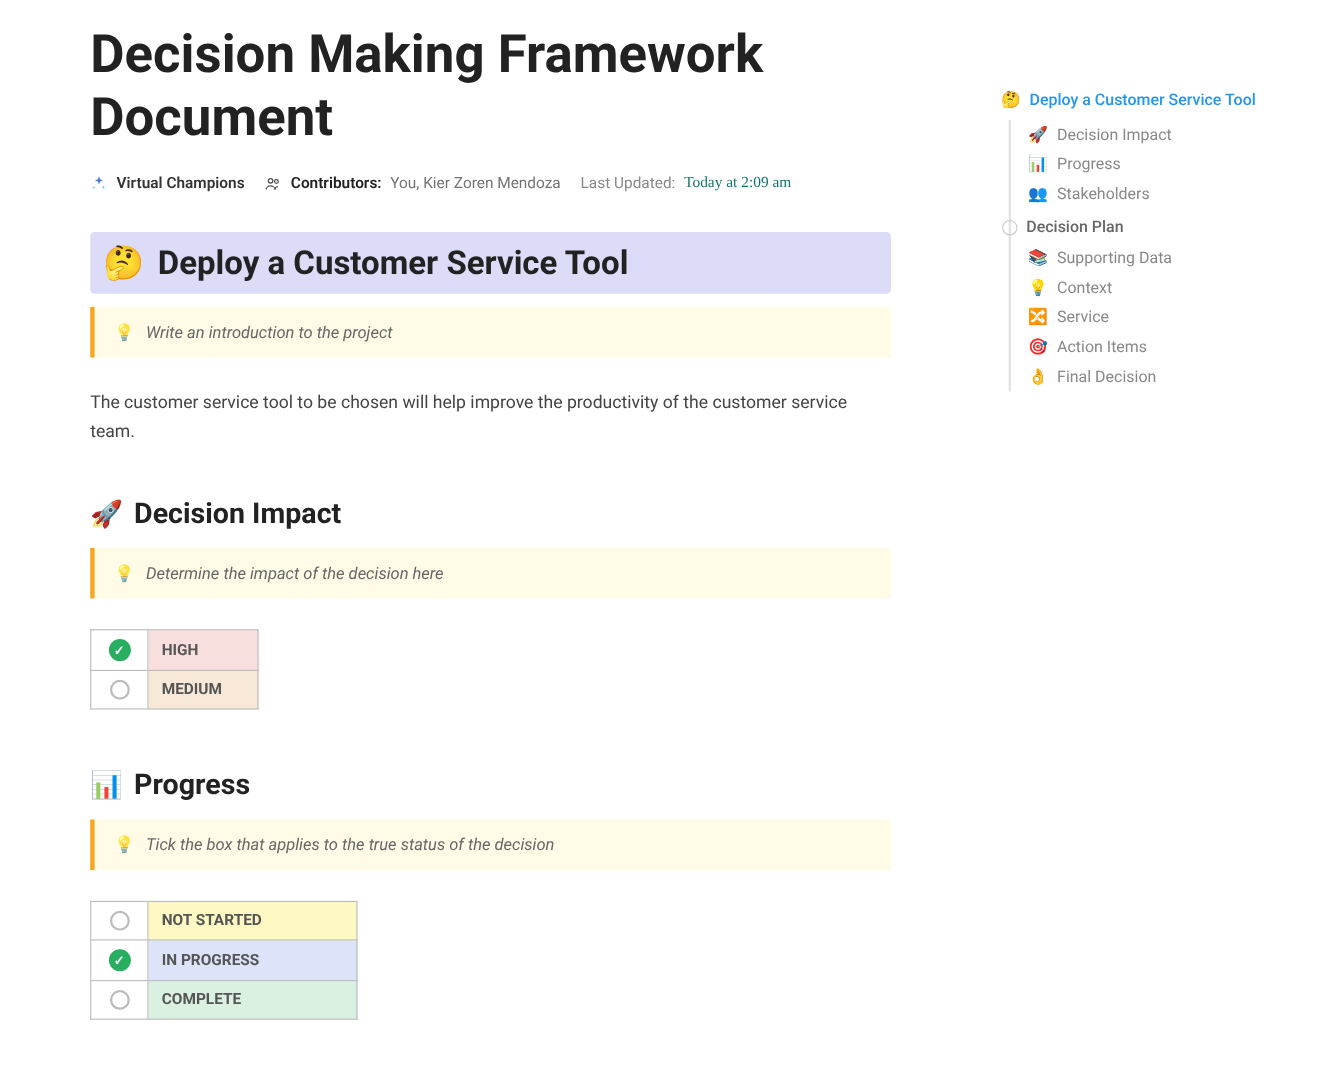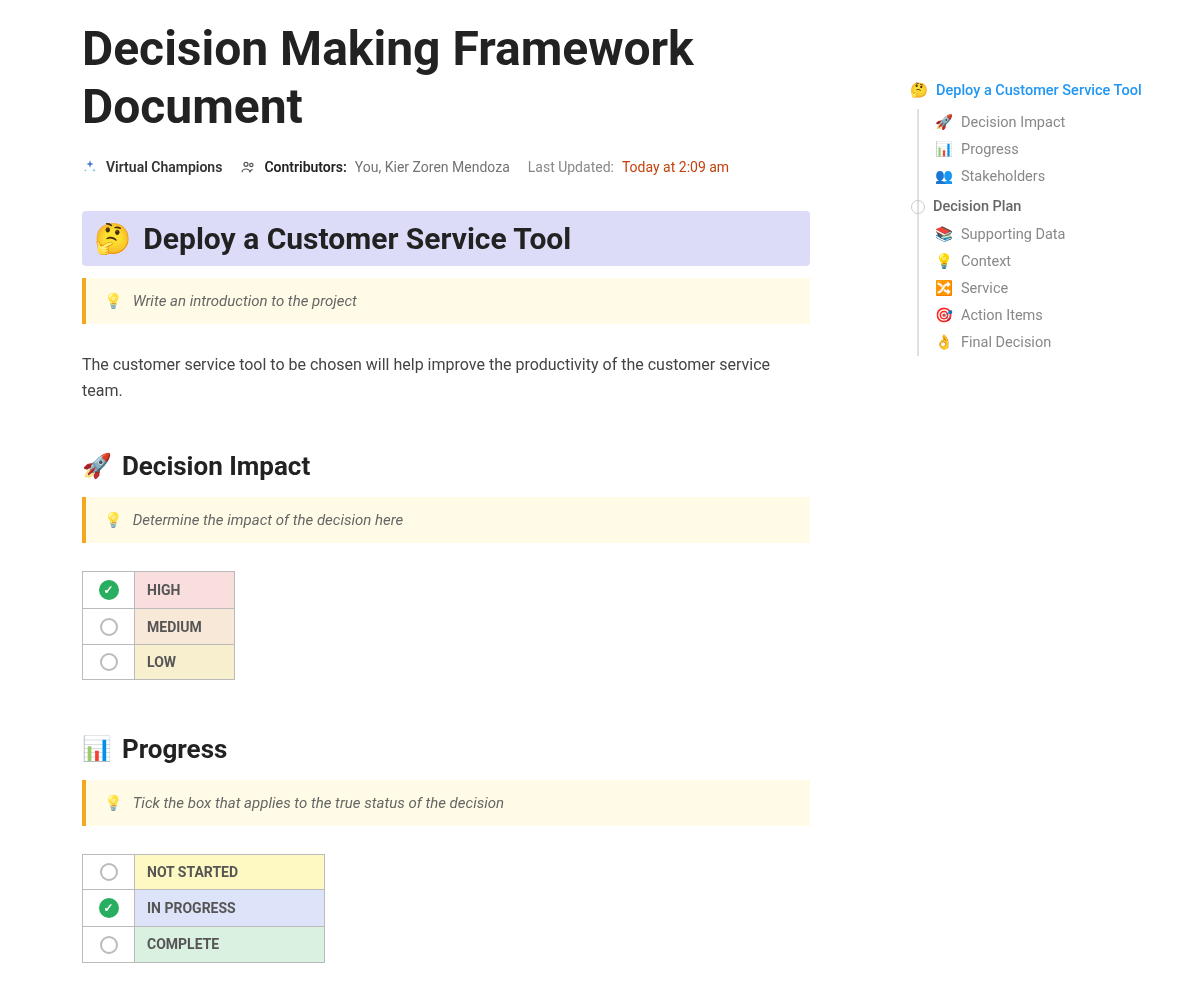--- a/index.html
+++ b/index.html
@@ -39,21 +39,21 @@
       display: inline-flex;
       width: 16px;
       height: 16px;
       align-items: center;
       justify-content: center;
     }
     .meta-label { color: #888; }
     .meta-team { font-weight: 600; color: #333; }
     .meta-contrib-label { font-weight: 600; color: #222; }
     .meta-contrib-value { color: #737373; }
-    .meta-updated-value { font-weight: 400; color: #c2410c; }
+    .meta-updated-value { font-weight: 400; color: #0f766e; font-family: Liberation Serif, serif; }
 
     .section-banner {
       background: #dcdcf9;
       padding: 10px 12px;
       border-radius: 4px;
       display: flex;
       align-items: center;
       gap: 12px;
       margin-bottom: 12px;
     }
@@ -240,24 +240,20 @@
   <table class="priority-table">
     <tbody>
         <tr>
       <td class="check-cell"><span class="radio-checked">✓</span></td>
       <td class="priority-high">HIGH</td>
     </tr>
     <tr>
       <td class="check-cell"><span class="radio-empty"></span></td>
       <td class="priority-medium">MEDIUM</td>
     </tr>
-    <tr>
-      <td class="check-cell"><span class="radio-empty"></span></td>
-      <td class="priority-low">LOW</td>
-    </tr>
   </tbody>
     </table>
 
   <div class="section-heading">
     <span class="section-heading-emoji">📊</span>
     <span>Progress</span>
   </div>
   <div class="hint-bar">
     <span class="hint-icon">💡</span>
     <span>Tick the box that applies to the true status of the decision</span>

